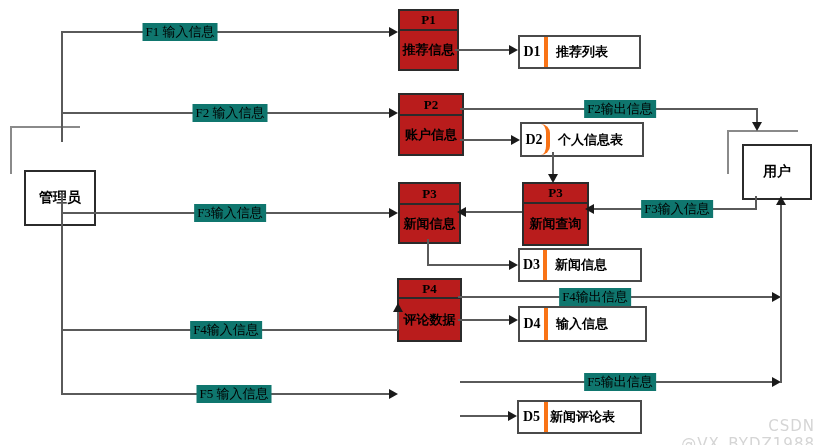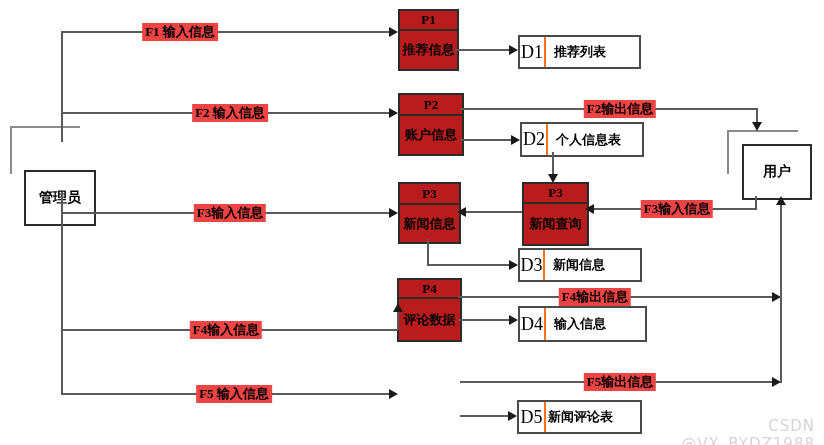--- a/index.html
+++ b/index.html
@@ -9,25 +9,25 @@
   .vl{position:absolute;width:2px;background:#5a5a5a;}
   .bracket{position:absolute;background:#8a8a8a;}
   .entity{position:absolute;border:2px solid #2b2b2b;background:#fff;display:flex;
           align-items:center;justify-content:center;font-weight:bold;font-size:14px;color:#000;}
   .process{position:absolute;border:2px solid #2b2b2b;background:#b91c1c;display:flex;
            flex-direction:column;color:#000;}
   .p-title{border-bottom:2px solid #2b2b2b;display:flex;align-items:center;justify-content:center;
            font-weight:bold;font-size:13px;flex:0 0 auto;}
   .p-body{flex:1;display:flex;align-items:center;justify-content:center;font-weight:bold;font-size:13px;}
   .store{position:absolute;border:2px solid #4a4a4a;background:#fff;display:flex;color:#000;}
-  .s-id{border-right:2px solid #f97316;display:flex;align-items:center;justify-content:center;
-        font-weight:normal;font-size:18px;flex:0 0 auto;}
+  .s-id{border-right:4px solid #f97316;display:flex;align-items:center;justify-content:center;
+        font-weight:bold;font-size:14px;flex:0 0 auto;}
   .s-name{flex:1;display:flex;align-items:center;font-weight:bold;font-size:13px;padding-left:8px;}
-  .flabel{position:absolute;transform:translate(-50%,-50%);background:#ef4444;padding:0 3px;
-          font-weight:bold;font-size:13px;white-space:nowrap;color:#000;}
+  .flabel{position:absolute;transform:translate(-50%,-50%);background:#0f766e;padding:0 3px;
+          font-weight:normal;font-size:13px;white-space:nowrap;color:#000;}
   .ar{position:absolute;width:0;height:0;}
   .ar-r{border-left:9px solid #1a1a1a;border-top:5px solid transparent;border-bottom:5px solid transparent;}
   .ar-l{border-right:9px solid #1a1a1a;border-top:5px solid transparent;border-bottom:5px solid transparent;}
   .ar-d{border-top:9px solid #1a1a1a;border-left:5px solid transparent;border-right:5px solid transparent;}
   .ar-u{border-bottom:9px solid #1a1a1a;border-left:5px solid transparent;border-right:5px solid transparent;}
   .watermark{position:absolute;left:645px;top:417px;width:170px;text-align:right;
              font-family:"DejaVu Sans","Liberation Sans",sans-serif;font-size:15px;
              color:#d5d5d5;letter-spacing:1px;}
 </style>
 </head>
@@ -74,21 +74,21 @@
     <div class="p-title" style="height:17px;">P4</div>
     <div class="p-body">评论数据</div>
   </div>
 
 
   <div class="store" style="left:518px;top:35px;width:119px;height:30px;">
     <div class="s-id" style="width:24px;">D1</div>
     <div class="s-name">推荐列表</div>
   </div>
   <div class="store" style="left:520px;top:122px;width:120px;height:31px;">
-    <div class="s-id" style="width:24px;">D2</div>
+    <div class="s-id" style="width:24px;border-radius:9px;">D2</div>
     <div class="s-name">个人信息表</div>
   </div>
   <div class="store" style="left:518px;top:248px;width:120px;height:30px;">
     <div class="s-id" style="width:23px;">D3</div>
     <div class="s-name">新闻信息</div>
   </div>
   <div class="store" style="left:518px;top:306px;width:125px;height:32px;">
     <div class="s-id" style="width:24px;">D4</div>
     <div class="s-name">输入信息</div>
   </div>

